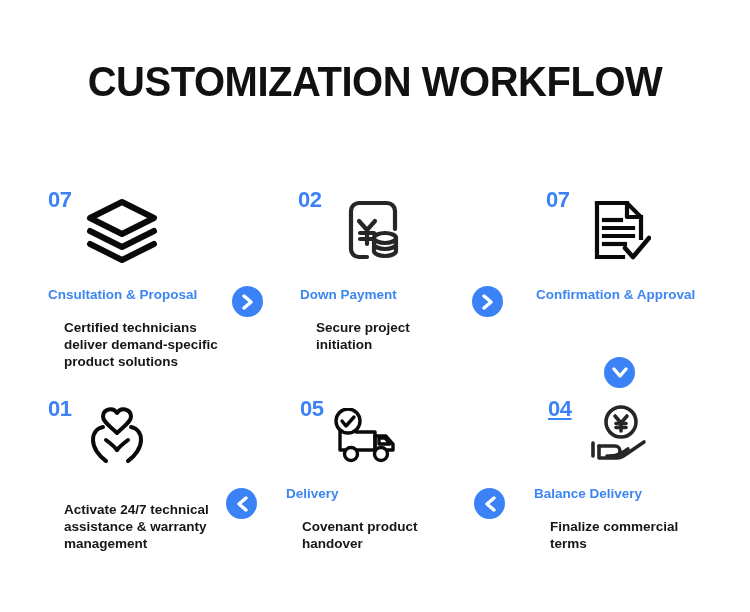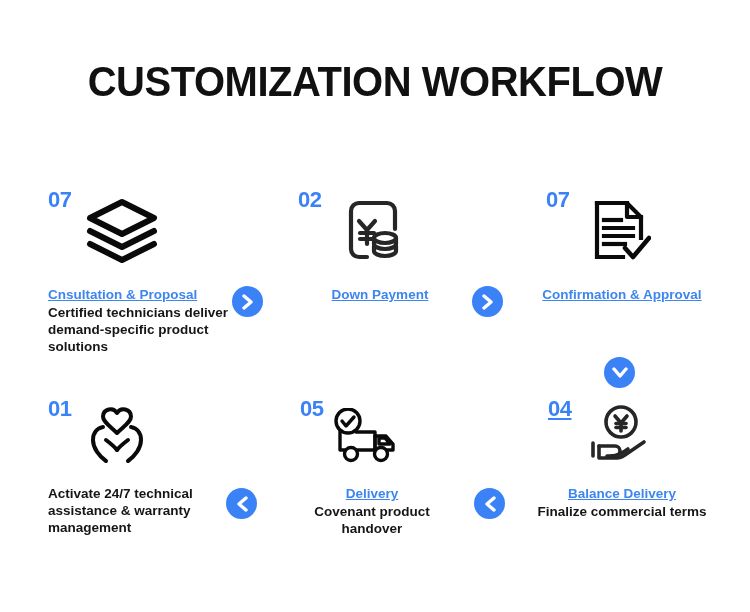--- a/index.html
+++ b/index.html
@@ -55,34 +55,33 @@
   }
 
   .step-title {
     font-family: "Liberation Sans", sans-serif;
     font-weight: bold;
     font-size: 13.5px;
     color: #3d86f0;
     line-height: 1.26;
     margin: 0 0 1px 0;
     white-space: nowrap;
-    text-decoration: underline;
   }
 
   .step-desc {
     font-family: "Liberation Sans", sans-serif;
     font-weight: bold;
     font-size: 13.5px;
     color: #161616;
     line-height: 1.26;
-    margin: 0;
+    margin: 16px;
   }
 
   .step-text.align-left  { text-align: left; }
-  .step-text.align-center{ text-align: center; }
+  .step-text.align-center{ }
 
   .connector {
     position: absolute;
     width: 31px;
     height: 31px;
     border-radius: 50%;
     background: #3b82f6;
     display: flex;
     align-items: center;
     justify-content: center;
@@ -129,20 +128,21 @@
       <line x1="23" y1="34" x2="37" y2="34"></line>
       <line x1="23" y1="40" x2="37" y2="40"></line>
       <ellipse cx="48" cy="39" rx="11" ry="5"></ellipse>
       <path d="M37 39 v6 a11 5 0 0 0 22 0 v-6"></path>
       <path d="M37 47 v5 a11 5 0 0 0 22 0 v-5"></path>
     </svg>
   </div>
 
   <div class="step-text align-center" style="left:300px; top:286px; width:160px;">
     <div class="step-title">Down Payment</div>
+    <div class="step-desc">Secure project initiation</div>
   </div>
 </div>
 
 <div class="connector" style="left:472px; top:286px;">
   <svg width="14" height="16" viewBox="0 0 14 16">
     <polyline points="3,2 10,8 3,14" fill="none" stroke="#ffffff" stroke-width="3.4" stroke-linecap="round" stroke-linejoin="round"></polyline>
   </svg>
 </div>
 
 <div class="step">

